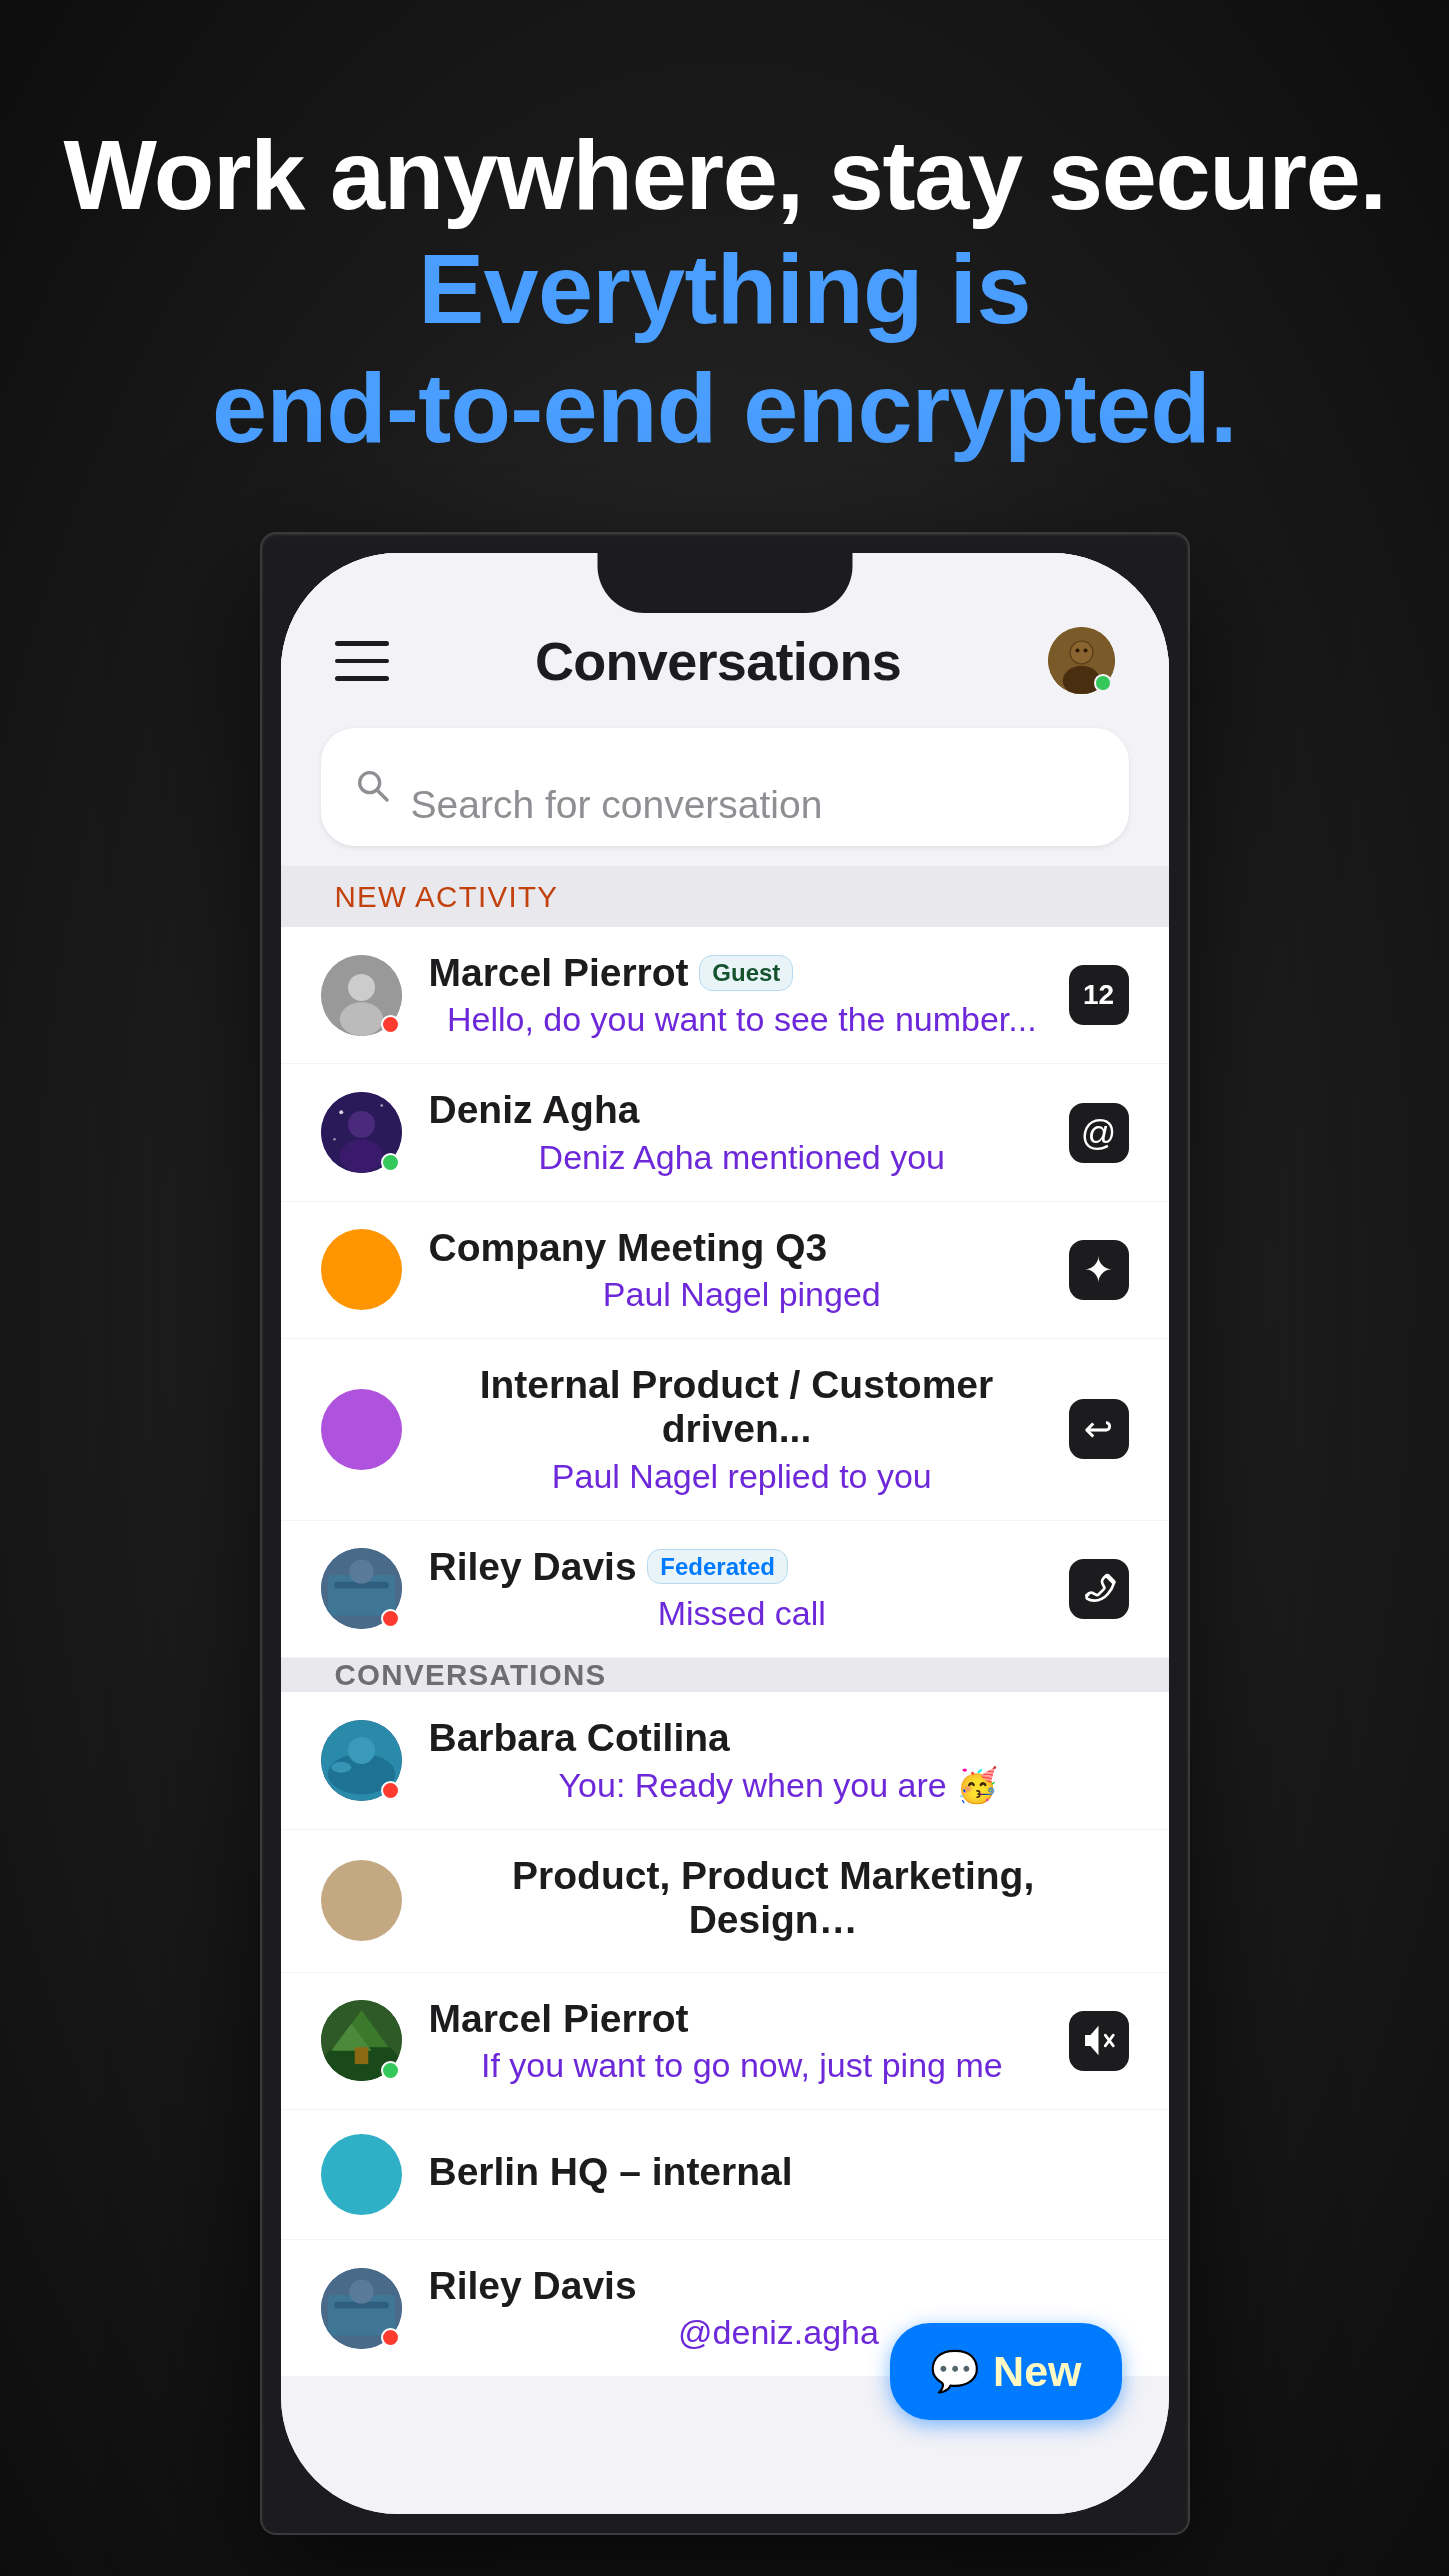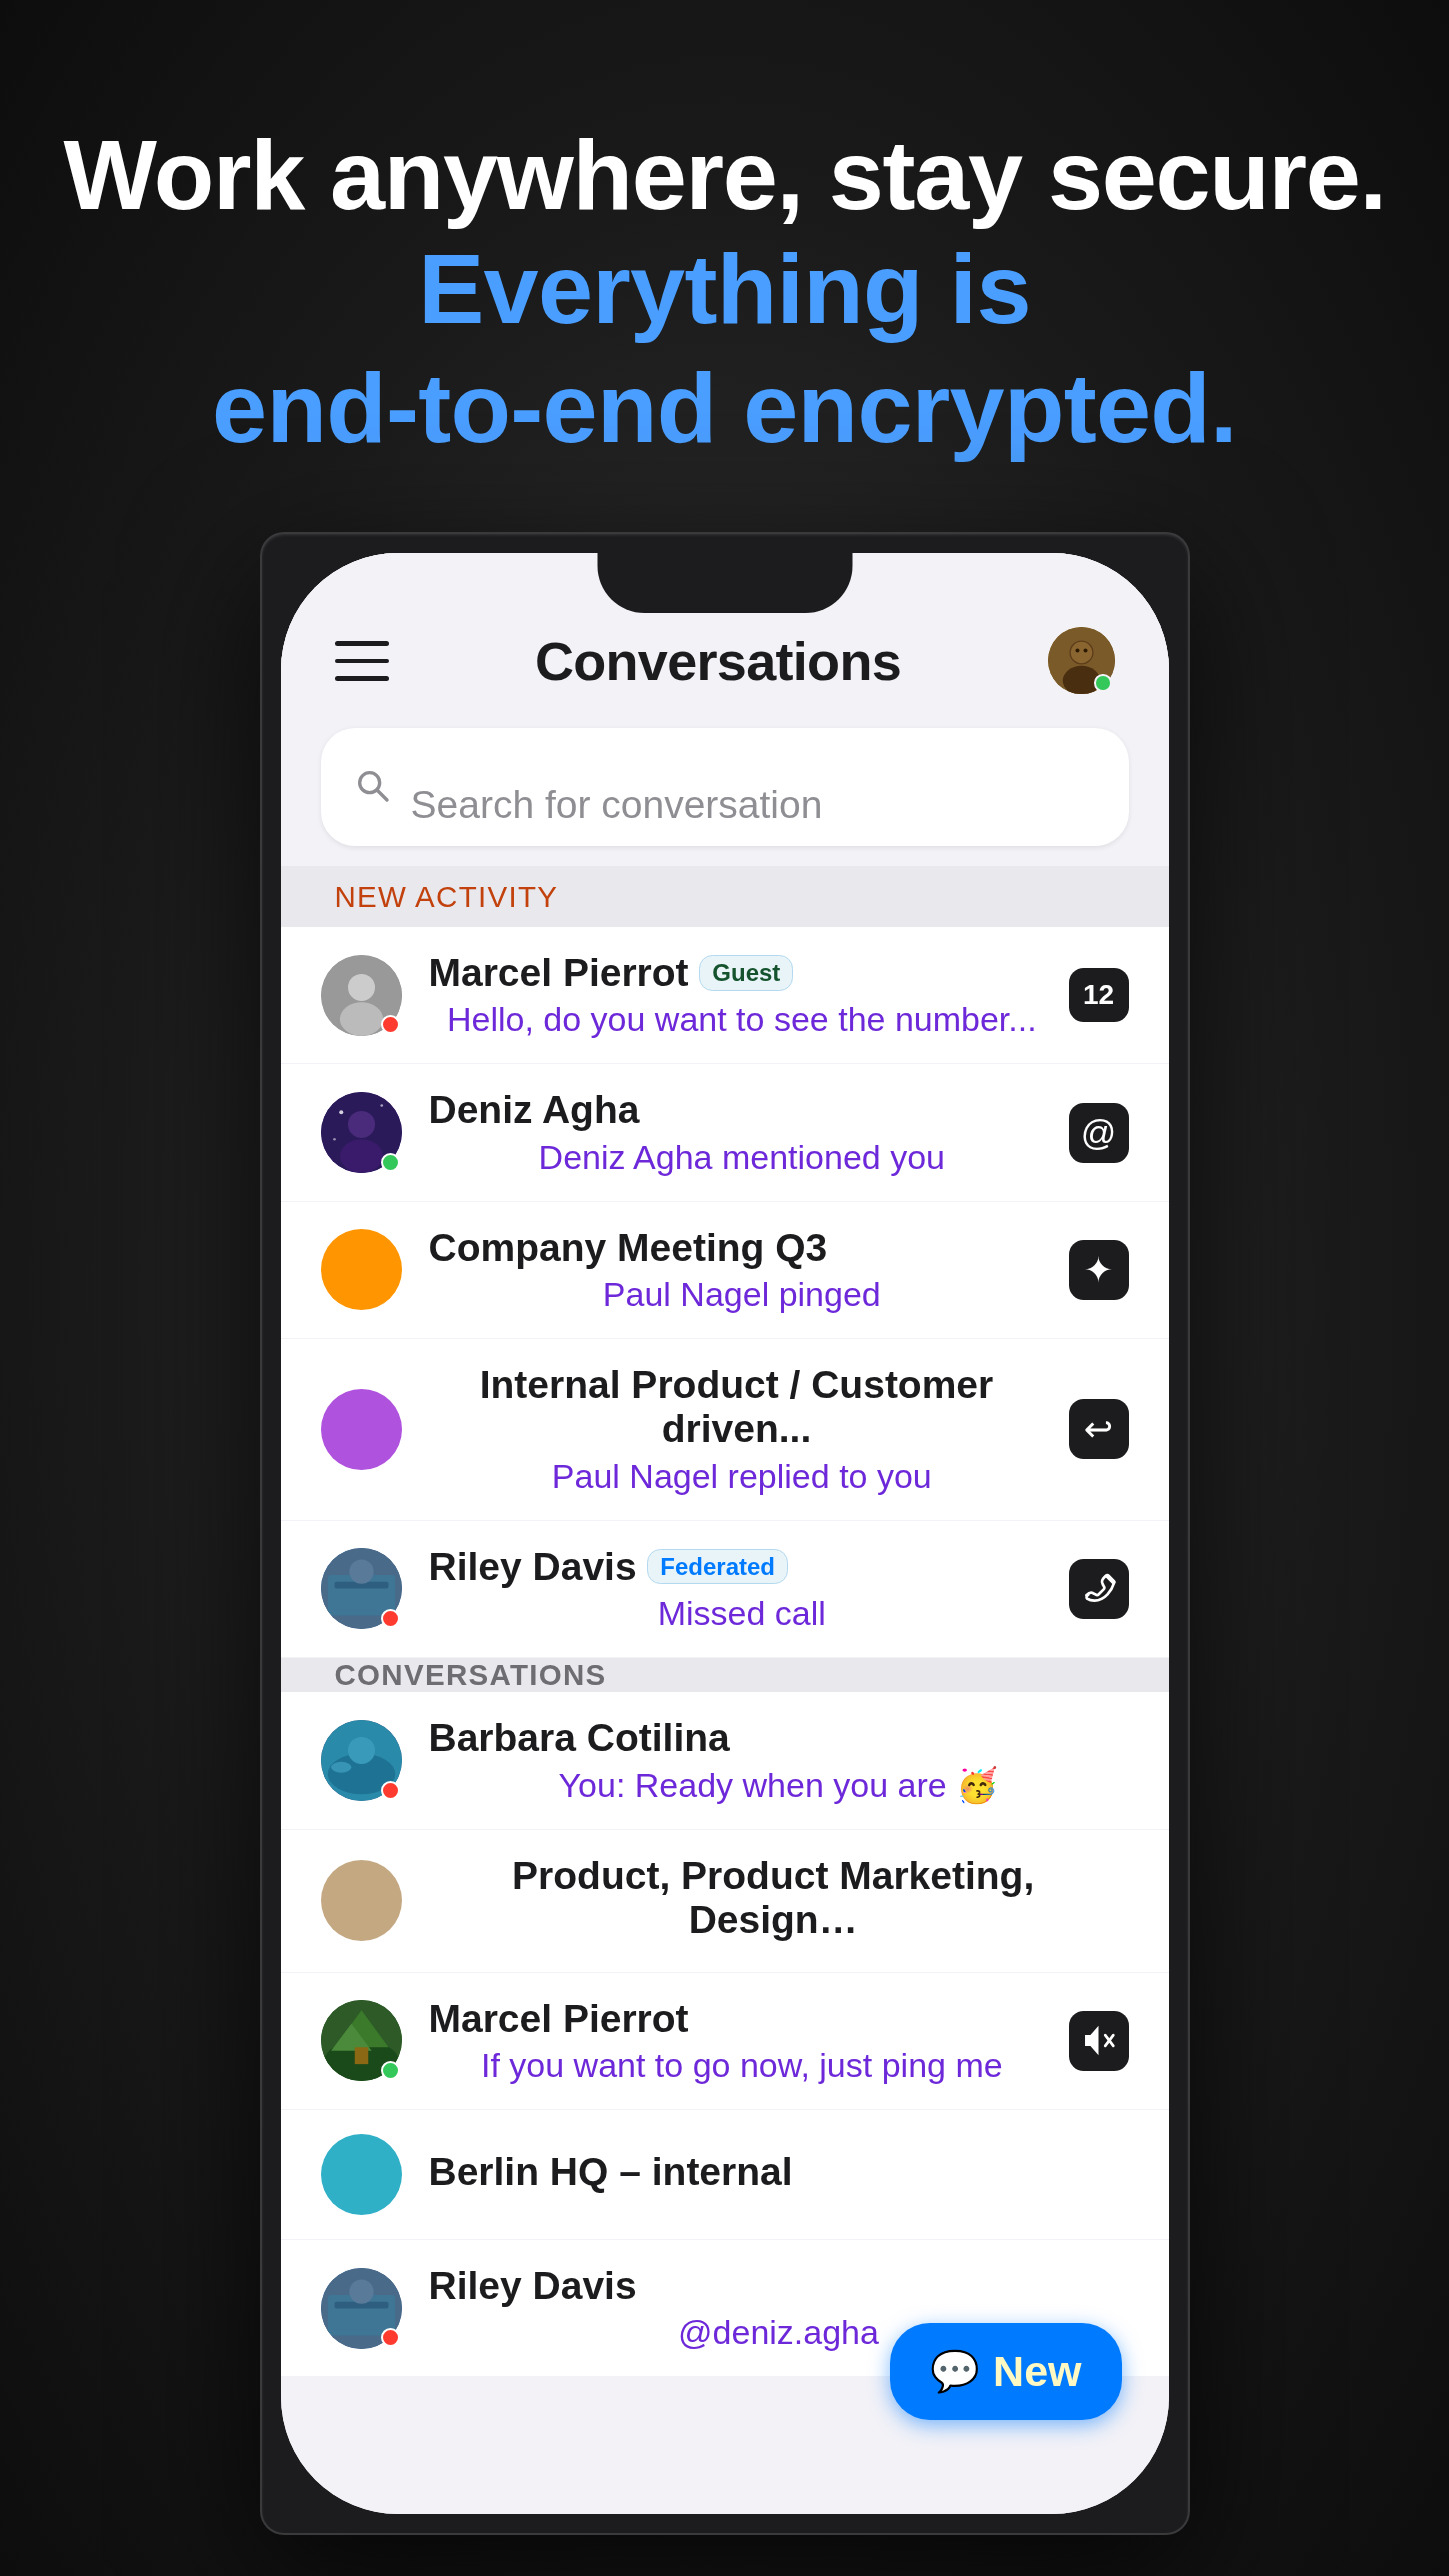--- a/index.html
+++ b/index.html
@@ -38,21 +38,21 @@
       color: #4a9eff;
       line-height: 1.2;
       letter-spacing: -0.7px;
     }
 
     
     .phone-frame {
       width: 926px;
       height: 1999px;
       background: #1c1c1e;
-      border-radius: 22px;
+      border-radius: 14px;
       padding: 19px;
       box-shadow:
         0 0 0 2px #3a3a3c,
         0 40px 134px rgba(0,0,0,0.8),
         inset 0 1.3px 2.7px rgba(255,255,255,0.1);
       position: relative;
     }
 
     .phone-screen {
       width: 100%;
@@ -300,21 +300,21 @@
       text-overflow: ellipsis;
     }
 
     .conv-action {
       flex-shrink: 0;
       margin-left: 13.4px;
     }
 
     .action-badge {
       width: 60px;
-      height: 54px;
+      height: 60px;
       background: #1c1c1e;
       border-radius: 14.8px;
       display: flex;
       align-items: center;
       justify-content: center;
     }
 
     .action-badge-count {
       font-size: 28px;
       font-weight: 700;

